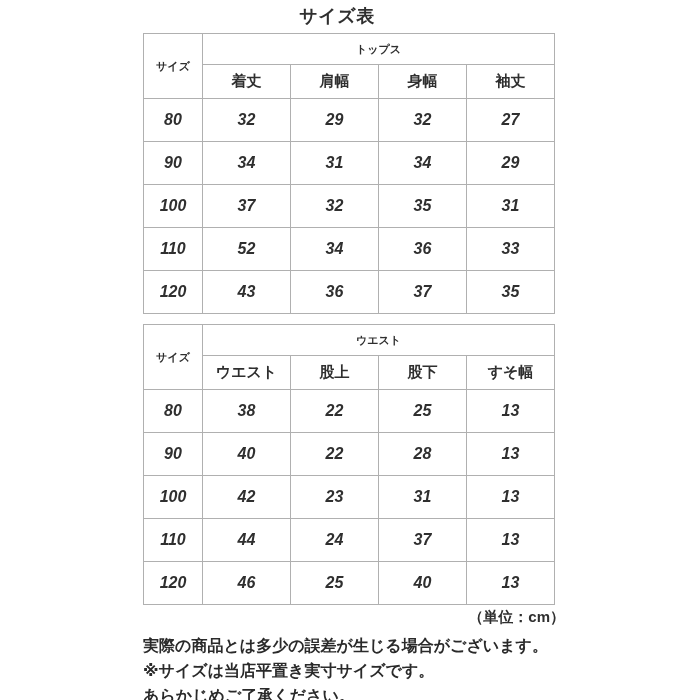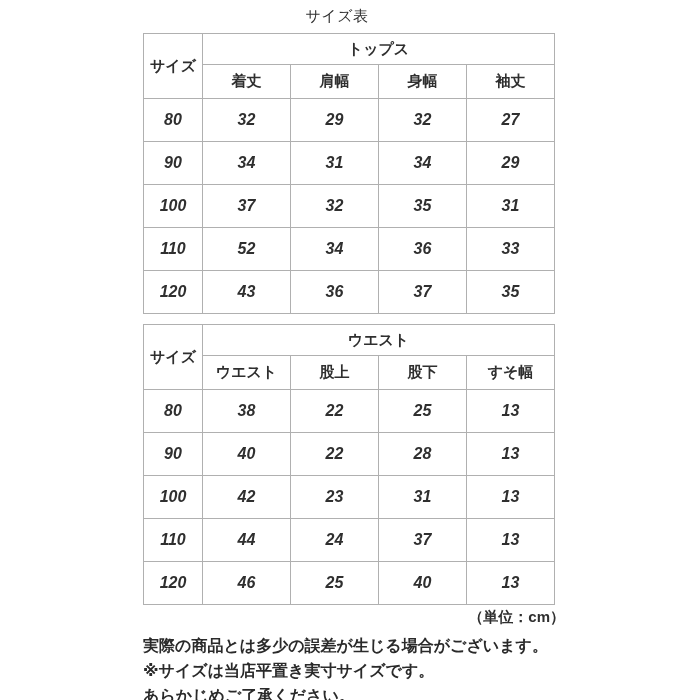--- a/index.html
+++ b/index.html
@@ -16,22 +16,22 @@
     overflow: hidden;
   }
   .sheet {
     position: absolute;
     left: 143px;
     top: 6px;
     width: 412px;
   }
   .chart-title {
     text-align: center;
-    font-size: 15px;
-    font-weight: 400;
+    font-size: 18px;
+    font-weight: 700;
     letter-spacing: 0.5px;
     height: 20px;
     line-height: 20px;
     margin-bottom: 7px;
     transform: translateX(-12px);
   }
   table.size-table {
     border-collapse: collapse;
     table-layout: fixed;
     width: 410px;
@@ -40,21 +40,21 @@
   table.size-table td {
     border: 1px solid #b0b0b0;
     text-align: center;
     vertical-align: middle;
     font-weight: 700;
     padding: 0;
     background: #ffffff;
   }
   col.c-size { width: 59px; }
   col.c-meas { width: 88px; }
-  tr.r-group th { height: 30px; font-size: 15px; }
+  tr.r-group th { height: 30px; font-size: 11px; }
   tr.r-sub th   { height: 33px; font-size: 15px; }
   tr.r-data td  { height: 42px; font-size: 16px; font-style: italic; }
   th.size-head  { font-size: 15px; margin-left: 23px; }
   .table-gap { height: 10px; }
   .unit-note {
     text-align: right;
     font-size: 15px;
     font-weight: 700;
     margin-top: 3px;
     line-height: 18px;

